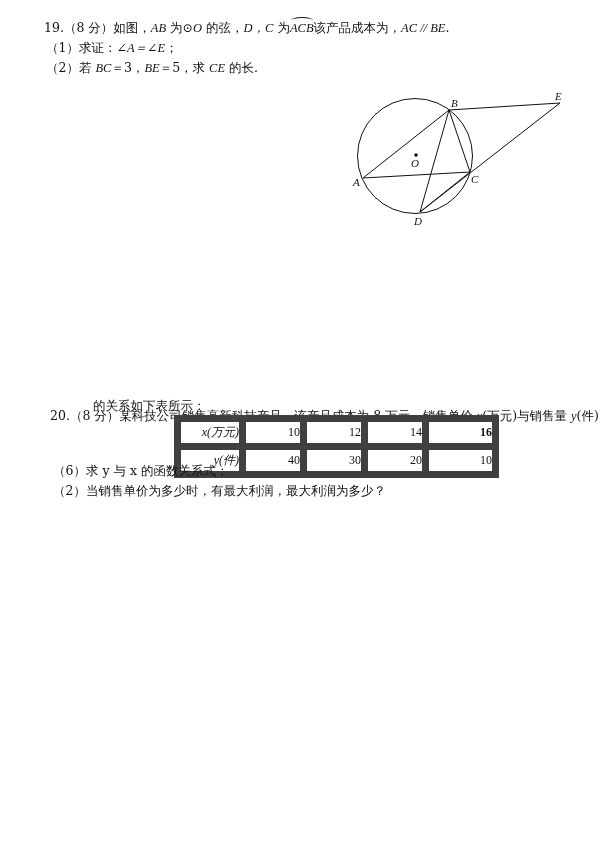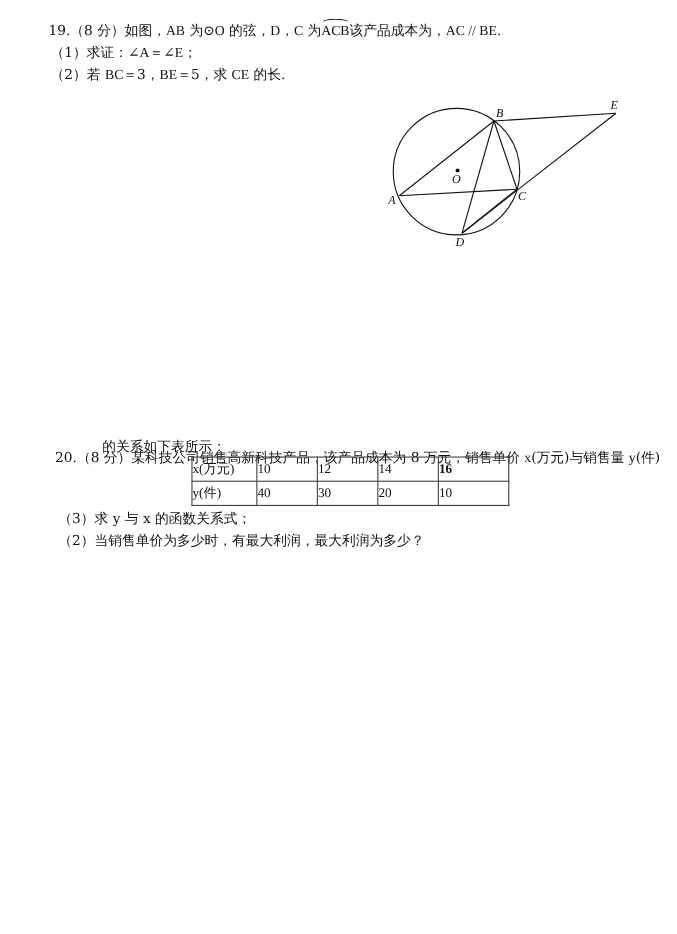--- a/index.html
+++ b/index.html
@@ -1,24 +1,24 @@
 <!DOCTYPE html>
 <html><head>
 <meta charset="utf-8">
 <style>
   html, body { margin:0; padding:0; background:#ffffff; }
   body { width:615px; height:849px; position:relative; overflow:hidden;
          font-family:"DejaVu Serif","Liberation Serif",serif; color:#111; }
   .line { position:absolute; font-size:12.5px; white-space:nowrap; line-height:16px; }
-  .it { font-family:"Liberation Serif","DejaVu Serif",serif; }
+  .it { font-style:italic; font-family:"Liberation Serif","DejaVu Serif",serif; }
   .figure { position:absolute; left:340px; top:85px; width:250px; height:150px; }
   .lbl { position:absolute; font-style:italic; font-size:11px; font-family:"Liberation Serif",serif; }
   table.data { position:absolute; left:174px; top:415px; border-collapse:collapse;
                font-family:"Liberation Serif","DejaVu Serif",serif; font-size:12px; }
-  table.data td { border:1px solid #404040; height:21px; text-align:left; padding:0; }
+  table.data td { border:7px solid #404040; height:21px; text-align:right; padding:0; }
   .pagenum { position:absolute; left:296px; top:836px; font-size:10px;
              font-family:"Liberation Serif",serif; color:#333;margin-top:20px; }
   .arc { position:relative; display:inline-block; }
   .arc::before { content:""; position:absolute; left:1px; right:1px; top:-3px; height:6px;
                  border-top:1px solid #111; border-radius:50% 50% 0 0; }
 </style>
 </head>
 <body>
 
 <div class="line" style="left:44px; top:20px;">
@@ -69,16 +69,16 @@
   <tr>
     <td class="it">y(件)</td>
     <td>40</td>
     <td>30</td>
     <td>20</td>
     <td>10</td>
   </tr>
 </tbody>
   </table>
 
-<div class="line" style="left:53px; top:463px;">（3）求 y 与 x 的函数关系式；</div>
+<div class="line" style="left:53px; top:463px;">（6）求 y 与 x 的函数关系式；</div>
 <div class="line" style="left:53px; top:483px;">（2）当销售单价为多少时，有最大利润，最大利润为多少？</div>
 
 <div class="pagenum">5/7</div>
 
 </body></html>

